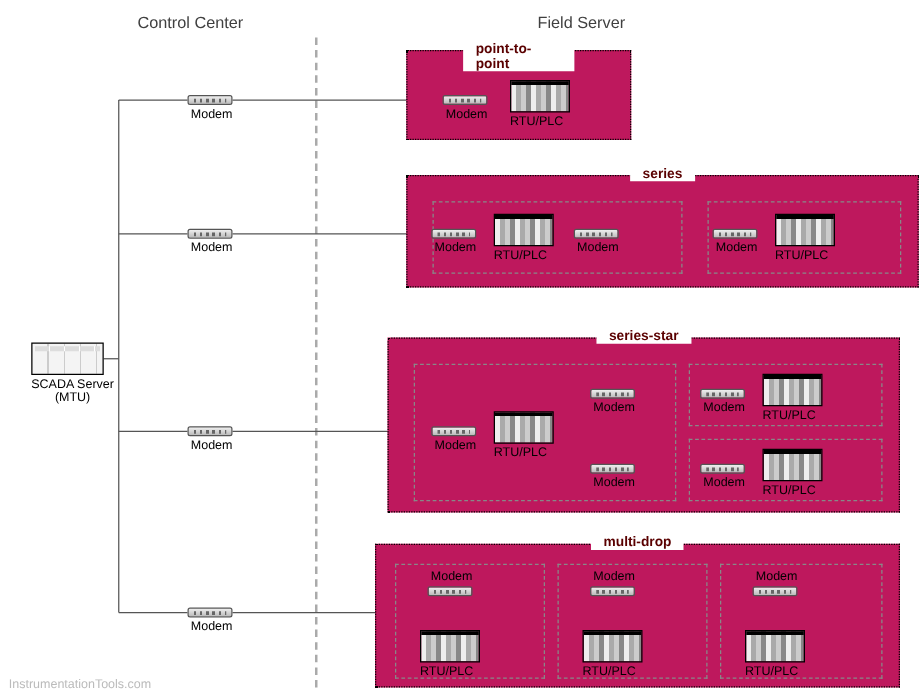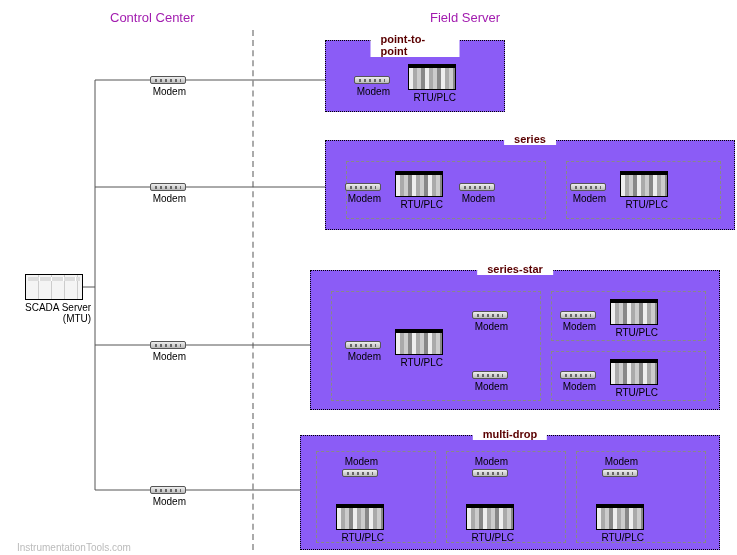--- a/index.html
+++ b/index.html
@@ -10,37 +10,37 @@
     height: 555px;
     font-family: Arial, sans-serif;
     font-size: 11px;
     background: #fff;
     position: relative;
     color: #000;
   }
   .header-label {
     position: absolute;
     font-size: 13px;
-    color: #a21caf;
+    color: #404040;
     font-weight: normal;
   }
   #hdr-cc { left: 110px; top: 10px; }
   #hdr-fs { left: 430px; top: 10px; }
   .vsep {
     position: absolute;
     left: 252px;
     top: 30px;
     height: 520px;
     border-left: 2px dashed #aaa;
   }
   
   .topo-box {
     position: absolute;
     border: 1px dotted #000;
-    background: #8b5cf6;
+    background: #be185d;
   }
   .topo-title {
     position: absolute;
     top: -8px; left: 50%;
     transform: translateX(-50%);
     background: #fff;
     padding: 0 10px;
     font-weight: bold;
     color: #5a0000;
     font-size: 11px;
@@ -73,21 +73,21 @@
   .modem .lbl {
     font-size: 10px;
     color: #000;
     margin-top: 2px;
     white-space: nowrap;
   }
   .modem.top .lbl { margin-top:0; margin-bottom:2px; }
   
   .rtu {
     position: absolute;
-    text-align: right;
+    text-align: left;
   }
   .rtu .body {
     width: 48px; height: 26px;
     border: 1px solid #000;
     background:
       linear-gradient(180deg,#000 0 3px, transparent 3px),
       repeating-linear-gradient(90deg,
         #eee 0 4px,#aaa 4px 8px,#ccc 8px 12px,#888 12px 16px);
     margin:0 auto;
   }
@@ -100,21 +100,21 @@
     position: relative;
   }
   .scada-body::before{
     content:"";
     position:absolute; inset:2px 2px auto 2px;
     height:4px;
     background: repeating-linear-gradient(90deg,#ddd 0 11px,#fff 11px 12px);
   }
   .watermark {
     position:absolute;
-    left:17px; bottom:2px;
+    left:7px; bottom:2px;
     font-size:10px;
     color:#bbb;
   }
   svg.wires { position:absolute; left:0; top:0; width:737px; height:555px; pointer-events:none; }
   svg.wires line, svg.wires polyline { stroke:#555; stroke-width:1; fill:none; }
 </style>
 </head>
 <body>
 
 <div id="hdr-cc" class="header-label">Control Center</div>
@@ -163,21 +163,21 @@
   <line x1="490" y1="490" x2="490" y2="476"></line>
   <line x1="620" y1="490" x2="620" y2="476"></line>
   
   <line x1="360" y1="476" x2="360" y2="508"></line>
   <line x1="490" y1="476" x2="490" y2="508"></line>
   <line x1="620" y1="476" x2="620" y2="508"></line>
 </svg>
 
 <div style="position:absolute; left:25px; top:274px;">
   <div class="scada-body"></div>
-  <div style="font-size:10px; text-align:right; white-space:pre; margin-top:2px;">SCADA Server
+  <div style="font-size:10px; text-align:center; white-space:pre; margin-top:2px;">SCADA Server
 (MTU)</div>
 </div>
 
 <div class="modem" style="left:150px; top:76px;">
   <div class="body"></div>
   <div class="lbl">Modem</div>
 </div>
 <div class="modem" style="left:150px; top:183px;">
   <div class="body"></div>
   <div class="lbl">Modem</div>

